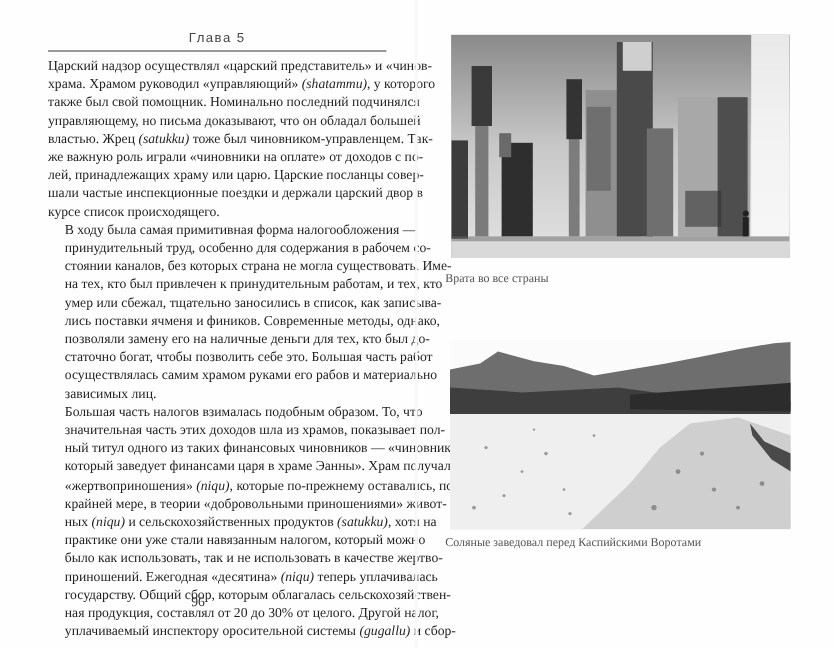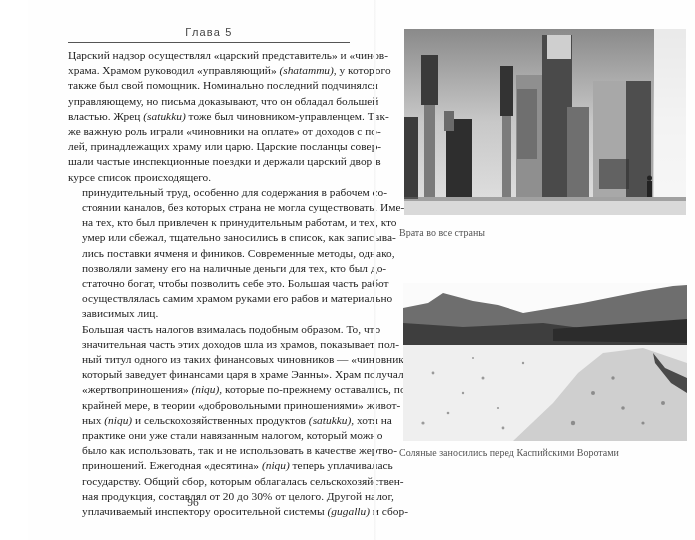--- a/index.html
+++ b/index.html
@@ -2,21 +2,21 @@
 <html><head>
   <meta charset="utf-8">
   <style>
     html, body { margin: 0; padding: 0; }
     body {
       width: 695px; height: 540px; overflow: hidden;
       background: #ffffff; position: relative;
       font-family: "Liberation Serif", "DejaVu Serif", serif;
       color: #222;
     }
-    .spread { position: absolute; inset: 0; background: #fefefe; margin-left: 28px; }
+    .spread { position: absolute; inset: 0; background: #fefefe; }
     .page-left { position: absolute; left: 0; top: 0; width: 347px; height: 540px; }
     .page-right { position: absolute; left: 347px; top: 0; width: 348px; height: 540px; }
     .gutter { position: absolute; left: 346px; top: 0; width: 2px; height: 540px;
       background: linear-gradient(90deg, #f4f4f4, #fbfbfb); }
     .running-head {
       position: absolute; left: 40px; width: 282px; top: 26px;
       text-align: center; font-size: 11px; letter-spacing: 1.2px; color: #444;
       font-family: "Liberation Sans", "DejaVu Sans", sans-serif;
     }
     .head-rule { position: absolute; left: 40px; width: 282px; top: 42px; height: 1px; background: #555; }
@@ -64,20 +64,21 @@
           <span class="line">храма. Храмом руководил «управляющий» <i>(shatammu)</i>, у которого</span>
           <span class="line">также был свой помощник. Номинально последний подчинялся</span>
           <span class="line">управляющему, но письма доказывают, что он обладал большей</span>
           <span class="line">властью. Жрец <i>(satukku)</i> тоже был чиновником-управленцем. Так-</span>
           <span class="line">же важную роль играли «чиновники на оплате» от доходов с по-</span>
           <span class="line">лей, принадлежащих храму или царю. Царские посланцы совер-</span>
           <span class="line">шали частые инспекционные поездки и держали царский двор в</span>
           <span class="line last">курсе список происходящего.</span>
         </p>
         <p class="indent">
+          <span class="line" style="text-indent: 14px;">В ходу была самая примитивная форма налогообложения —</span>
           <span class="line">принудительный труд, особенно для содержания в рабочем со-</span>
           <span class="line">стоянии каналов, без которых страна не могла существовать. Име-</span>
           <span class="line">на тех, кто был привлечен к принудительным работам, и тех, кто</span>
           <span class="line">умер или сбежал, тщательно заносились в список, как записыва-</span>
           <span class="line">лись поставки ячменя и фиников. Современные методы, однако,</span>
           <span class="line">позволяли замену его на наличные деньги для тех, кто был до-</span>
           <span class="line">статочно богат, чтобы позволить себе это. Большая часть работ</span>
           <span class="line">осуществлялась самим храмом руками его рабов и материально</span>
           <span class="line last">зависимых лиц.</span>
         </p>
@@ -172,15 +173,15 @@
       <g fill="#8c8c8c">
         <circle cx="190" cy="110" r="2"></circle>
           <circle cx="220" cy="125" r="1.8"></circle>
           <circle cx="170" cy="140" r="2.2"></circle>
         <circle cx="240" cy="140" r="1.6"></circle>
           <circle cx="210" cy="95" r="1.7"></circle>
           <circle cx="260" cy="120" r="2"></circle>
       </g>
     </svg>
   </div>
-  <div class="caption caption-salt">Соляные заносились перед Каспийскими Воротами</div>
+  <div class="caption caption-salt">Соляные заведовал перед Каспийскими Воротами</div>
 
 </div>
 
 </body></html>

